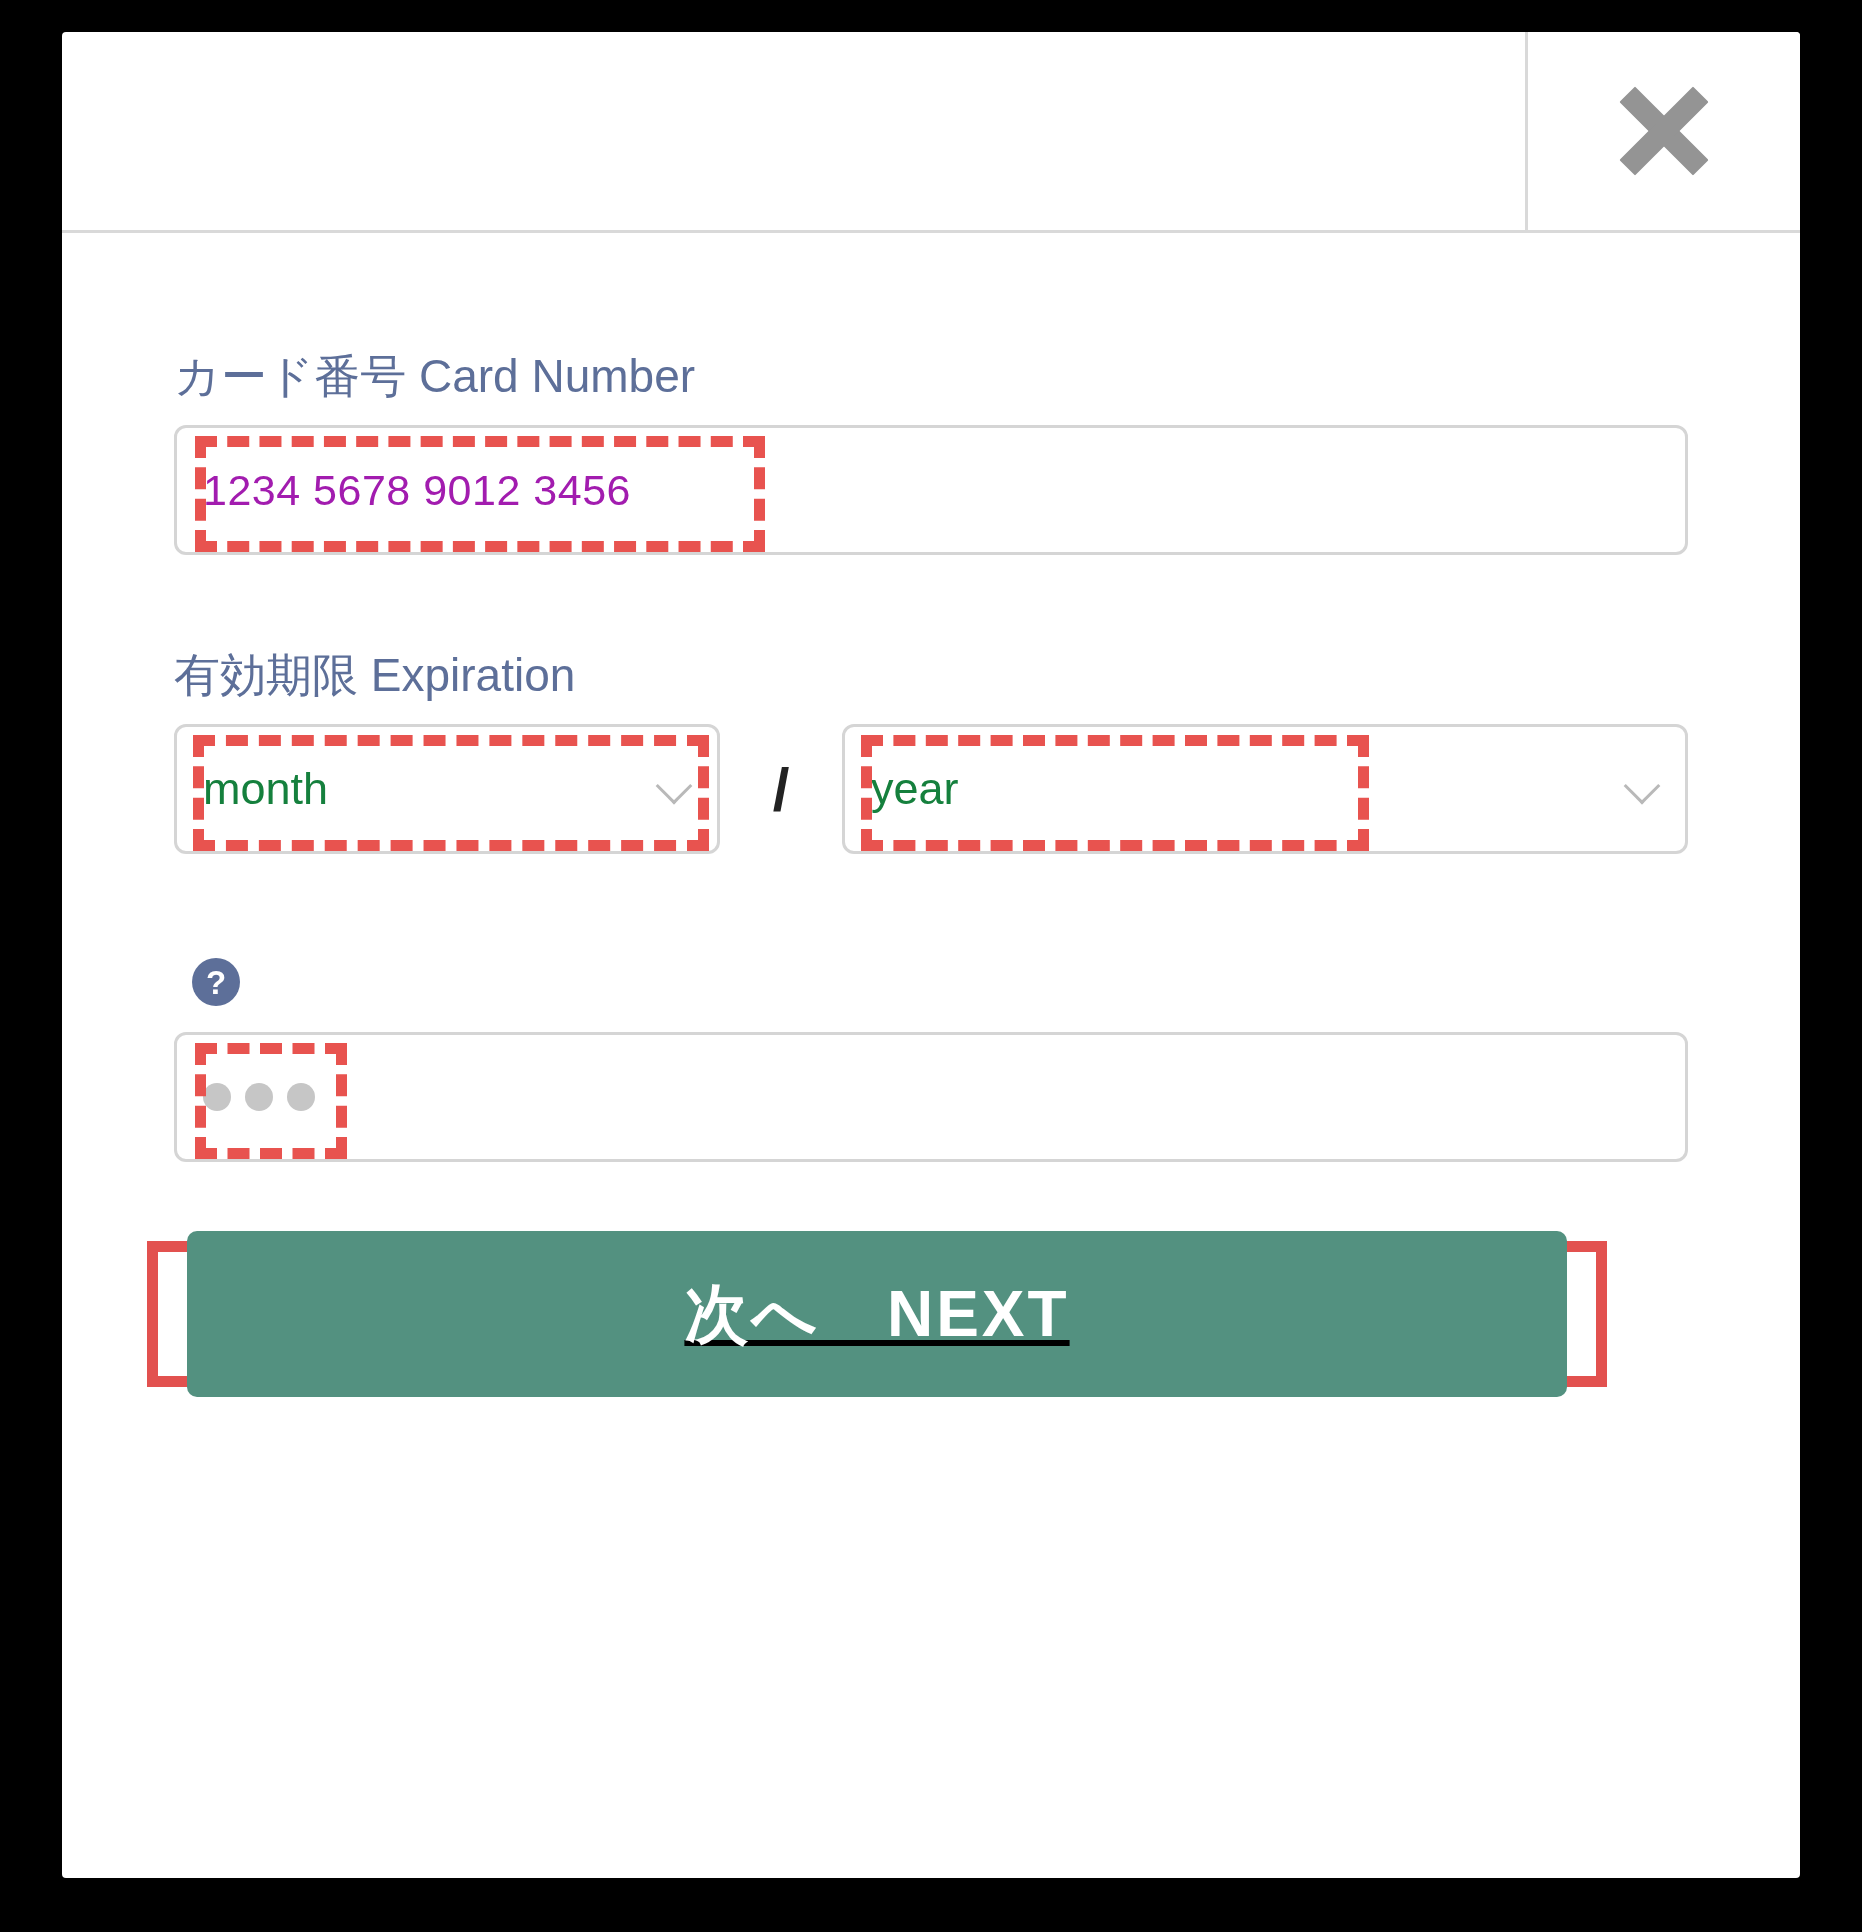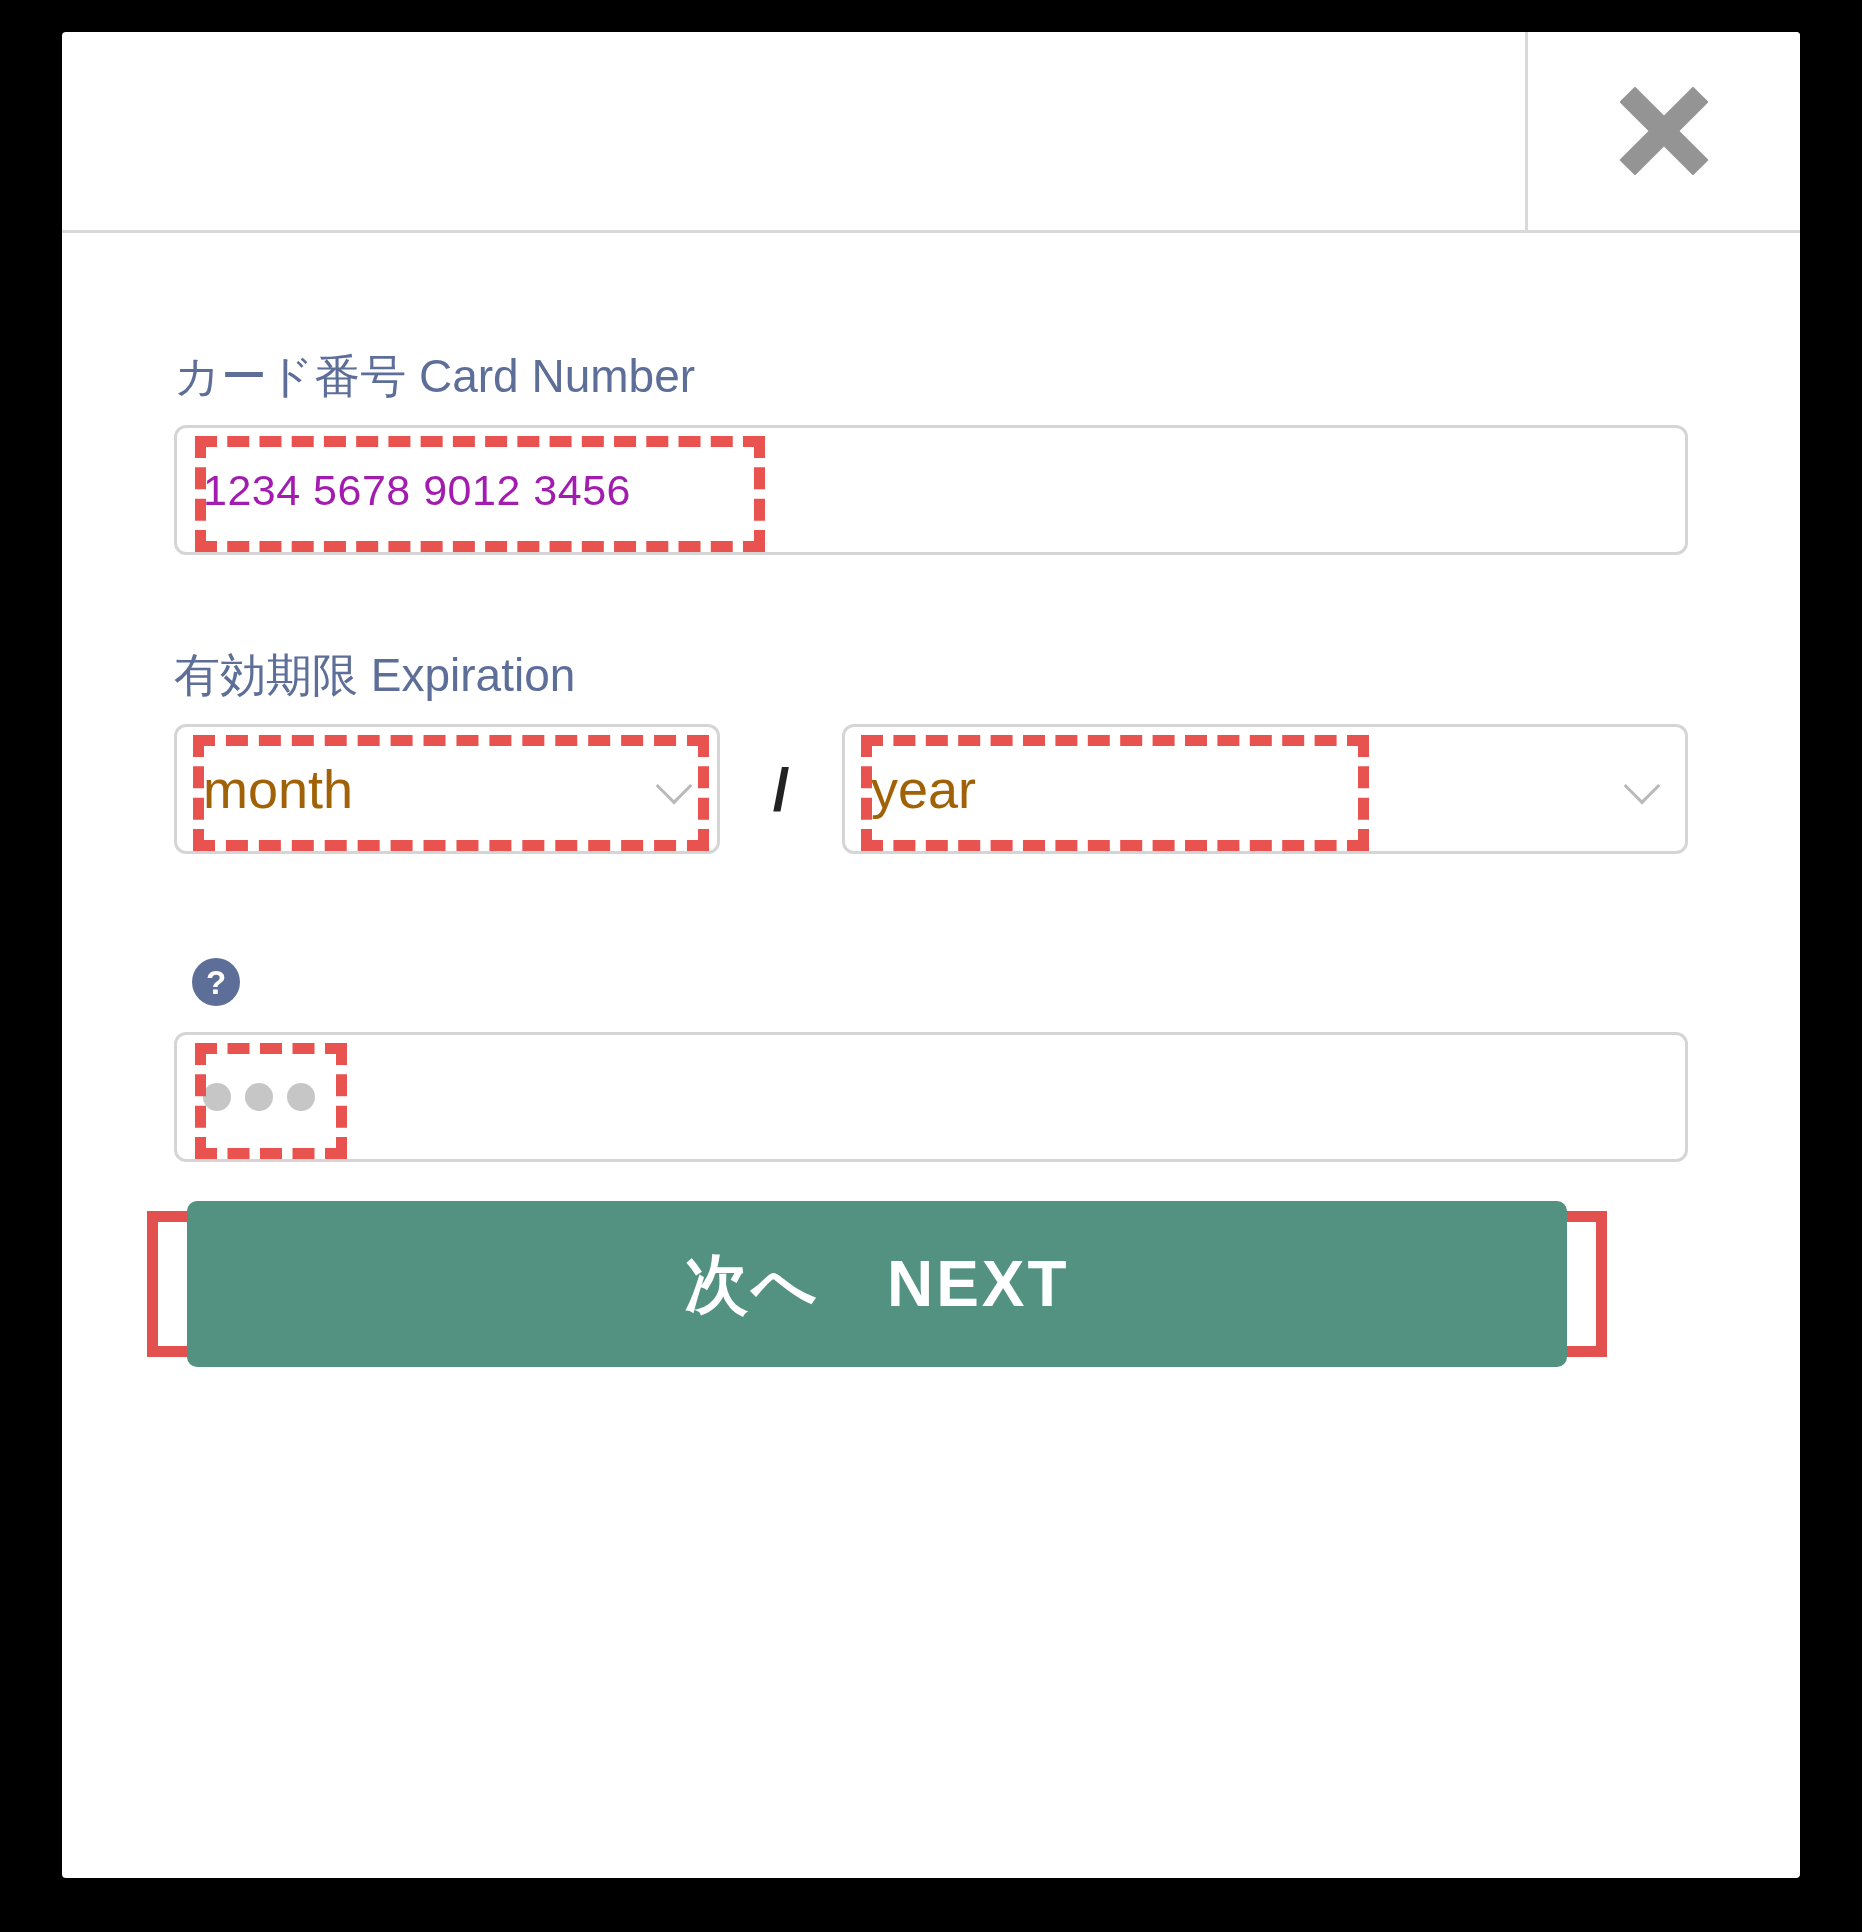--- a/index.html
+++ b/index.html
@@ -138,22 +138,22 @@
     height: 130px;
     border: 3px solid #d5d5d5;
     border-radius: 12px;
     background: #ffffff;
     display: flex;
     align-items: center;
     padding: 0 26px;
     cursor: pointer;
   }
   .select-box .ph {
-    color: #a16207;
-    font-size: 54px;
+    color: #15803d;
+    font-size: 45px;
     user-select: none;
   }
   .caret {
     position: absolute;
     right: 30px;
     top: 50%;
     width: 26px;
     height: 26px;
     margin-top: -16px;
     border-left: 3px solid #b9b9b9;
@@ -196,29 +196,30 @@
   }
   .hl-card  { left: 18px;  top: 8px;   width: 570px;  height: 116px; }
   .hl-month { left: 16px;  top: 8px;   width: 516px;  height: 116px; }
   .hl-year  { left: 16px;  top: 8px;   width: 508px;  height: 116px; }
   .hl-cvc   { left: 18px;  top: 8px;   width: 152px;  height: 116px; }
 
   
   .next-wrap {
     position: absolute;
     left: 85px;
-    top: 978px;
+    top: 1008px;
     width: 1460px;
     height: 146px;
     border: 11px solid #e2514f;
     background: #ffffff;
     display: flex;
     align-items: center;
     justify-content: center;
     z-index: 4;
+    text-decoration: underline;
   }
   .next-btn {
     width: 1380px;
     height: 166px;
     background: #539180;
     border: none;
     border-radius: 10px;
     color: #ffffff;
     font-size: 64px;
     font-weight: 700;

